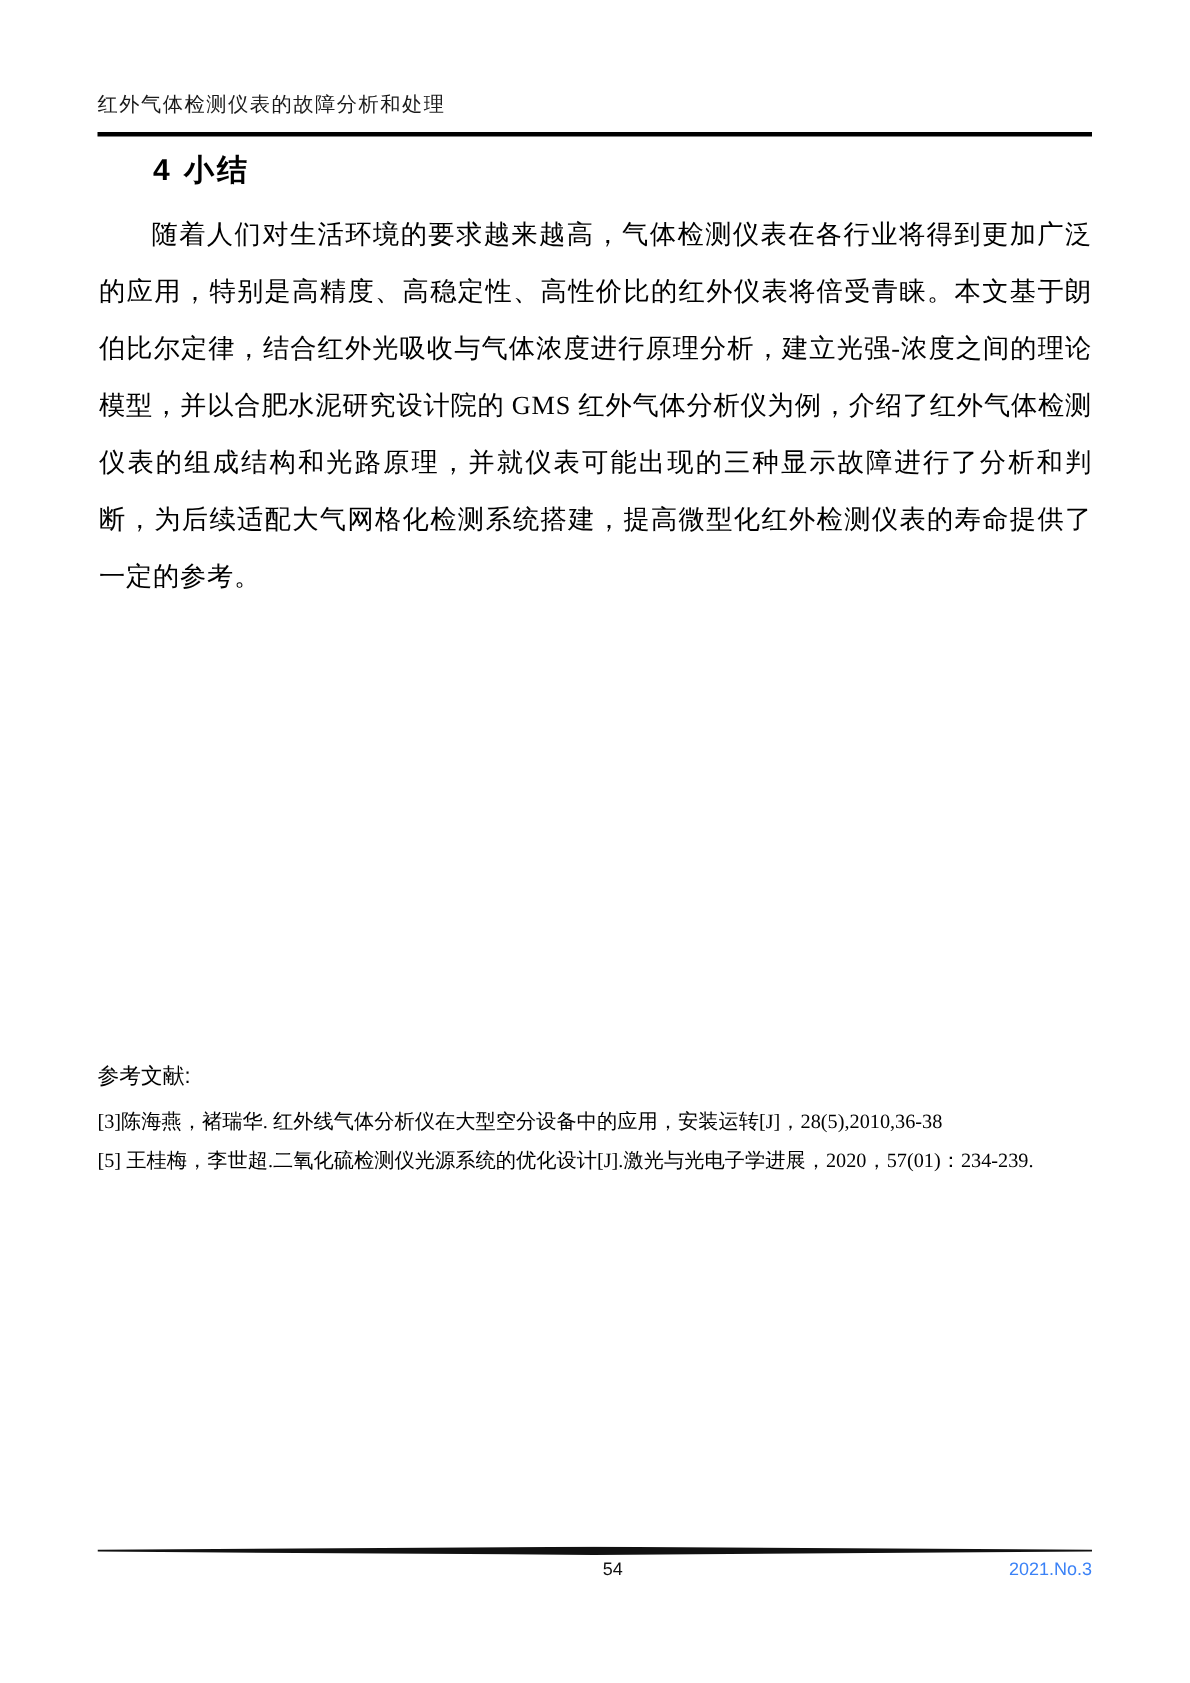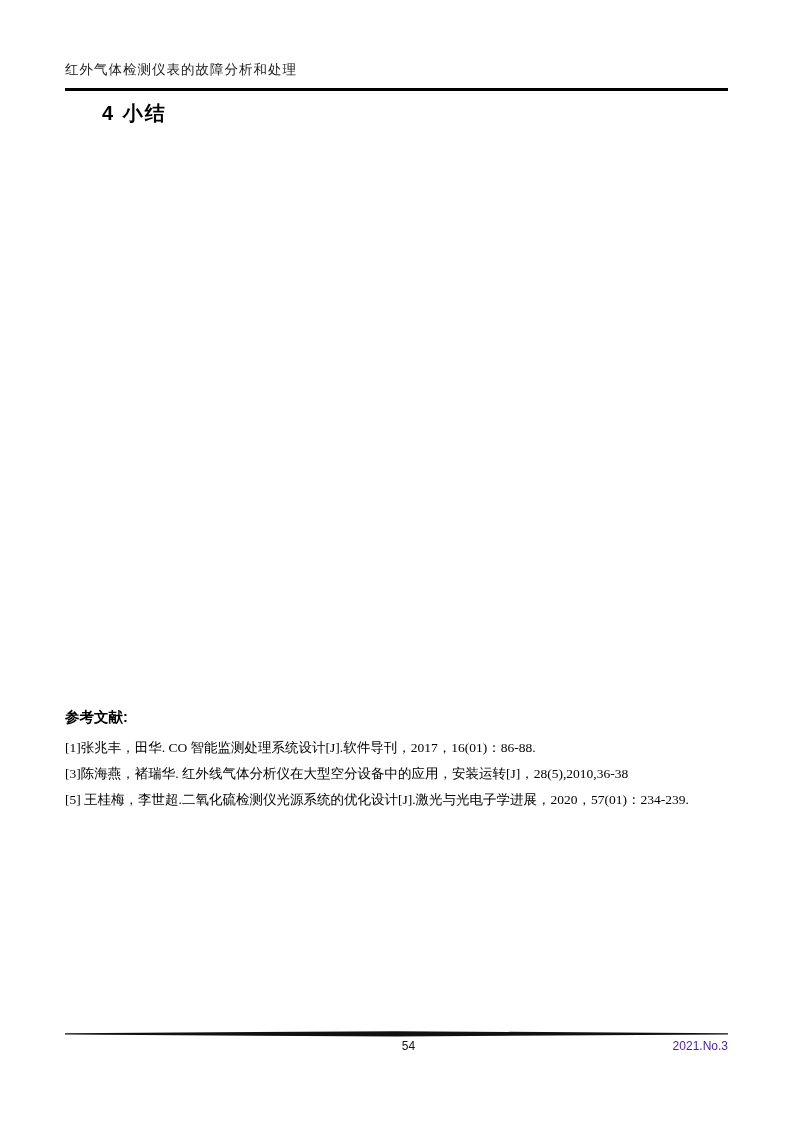--- a/index.html
+++ b/index.html
@@ -53,21 +53,21 @@
     line-height: 38px;
     text-align: justify;
     text-indent: 2em;
     letter-spacing: 0.5px;
   }
   .references-heading {
     position: absolute;
     top: 708px;
     left: 65px;
     font-size: 14.5px;
-    font-weight: bold;
+    font-weight: normal;
     font-family: "Liberation Sans", "DejaVu Sans", sans-serif;
   }
   .reference-list {
     position: absolute;
     top: 735px;
     left: 65px;
     width: 663px;
     font-size: 13.5px;
     line-height: 26px;
   }
@@ -96,39 +96,39 @@
     font-family: "Liberation Sans", "DejaVu Sans", sans-serif;
     color: #111111;
     padding-left: 12px;
   }
   .issue-label {
     position: absolute;
     top: 1039px;
     right: 65px;
     font-size: 12px;
     font-family: "Liberation Sans", "DejaVu Sans", sans-serif;
-    color: #4c1d95;
+    color: #3b82f6;
   }
 </style>
 </head>
 <body>
 
 <div class="page">
 
   <div class="running-title">红外气体检测仪表的故障分析和处理</div>
 
   <div class="header-rule"></div>
 
   <div class="section-heading">4 小结</div>
 
+  <div class="body-paragraph">随着人们对生活环境的要求越来越高，气体检测仪表在各行业将得到更加广泛的应用，特别是高精度、高稳定性、高性价比的红外仪表将倍受青睐。本文基于朗伯比尔定律，结合红外光吸收与气体浓度进行原理分析，建立光强-浓度之间的理论模型，并以合肥水泥研究设计院的 GMS 红外气体分析仪为例，介绍了红外气体检测仪表的组成结构和光路原理，并就仪表可能出现的三种显示故障进行了分析和判断，为后续适配大气网格化检测系统搭建，提高微型化红外检测仪表的寿命提供了一定的参考。</div>
 
   <div class="references-heading">参考文献:</div>
 
   <div class="reference-list">
-    <div class="reference-item">[1]张兆丰，田华. CO 智能监测处理系统设计[J].软件导刊，2017，16(01)：86-88.</div>
     <div class="reference-item">[3]陈海燕，褚瑞华. 红外线气体分析仪在大型空分设备中的应用，安装运转[J]，28(5),2010,36-38</div>
     <div class="reference-item">[5] 王桂梅，李世超.二氧化硫检测仪光源系统的优化设计[J].激光与光电子学进展，2020，57(01)：234-239.</div>
   </div>
 
   <div class="footer-rule">
     <svg viewBox="0 0 663 6" preserveAspectRatio="none" aria-hidden="true">
       <polygon points="0,2.2 331,0.2 663,2.2 663,3.4 331,5.6 0,3.4" fill="#111111"></polygon>
     </svg>
   </div>
 

